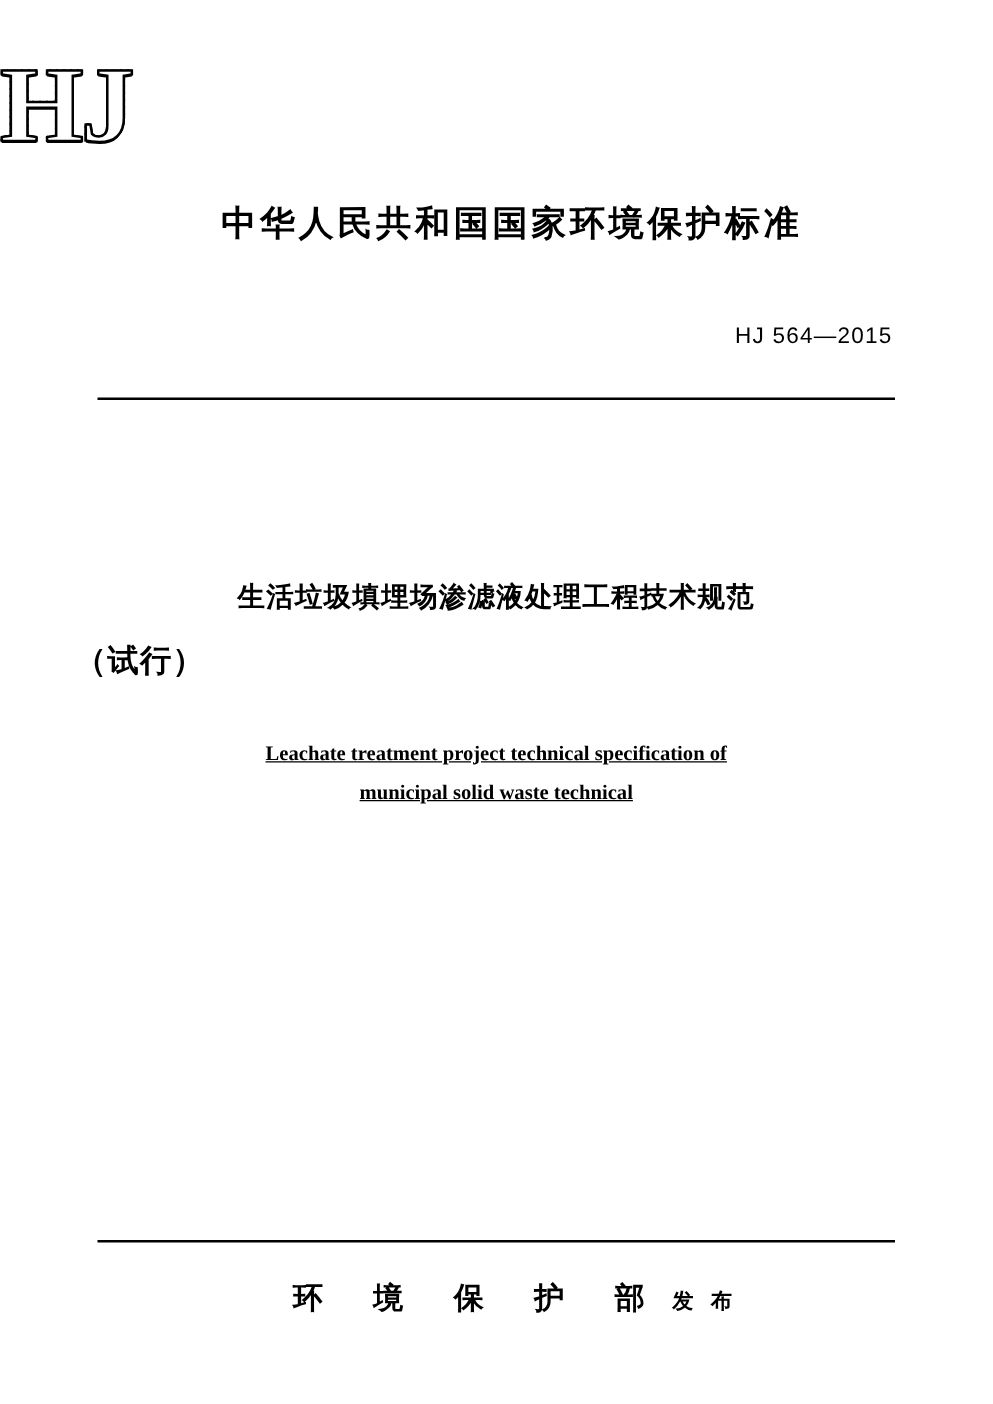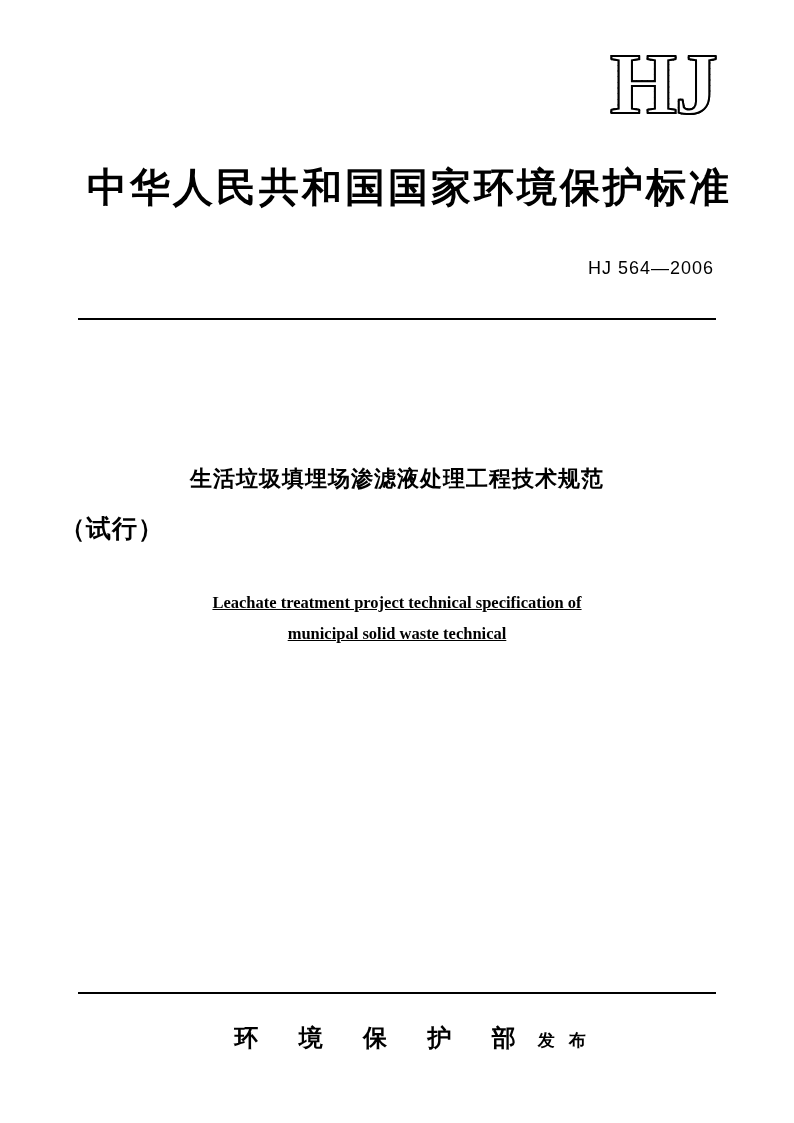--- a/index.html
+++ b/index.html
@@ -17,21 +17,21 @@
     color: #000000;
     overflow: hidden;
   }
 
   
   .logo-row {
     position: absolute;
     top: 44px;
     left: 0;
     right: 78px;
-    text-align: right;
+    text-align: left;
   }
   .logo-hj {
     display: inline-block;
     font-family: "Liberation Serif", serif;
     font-size: 86px;
     font-weight: 700;
     line-height: 0.95;
     letter-spacing: -2px;
     color: #ffffff;
     -webkit-text-stroke: 2px #000000;
@@ -47,21 +47,21 @@
     background-clip: text;
   }
 
   .national-title {
     position: absolute;
     top: 160px;
     left: 0;
     right: 0;
     text-align: center;
     font-family: "DejaVu Sans", sans-serif;
-    font-size: 40px;
+    font-size: 28px;
     font-weight: 700;
     letter-spacing: 3px;
     padding-left: 25px;
   }
 
   .std-number {
     position: absolute;
     top: 258px;
     left: 0;
     right: 80px;
@@ -163,21 +163,21 @@
 <body>
 
 <div class="page">
 
   <div class="logo-row">
     <span class="logo-hj">HJ</span>
   </div>
 
   <div class="national-title">中华人民共和国国家环境保护标准</div>
 
-  <div class="std-number">HJ 564—2006</div>
+  <div class="std-number">HJ 564—2015</div>
 
   <div class="rule-top"></div>
 
   <div class="doc-title">生活垃圾填埋场渗滤液处理工程技术规范</div>
   <div class="doc-subtitle">（试行）</div>
 
   <div class="doc-title-en">
     <div>Leachate treatment project technical specification of</div>
     <div>municipal solid waste technical</div>
   </div>

